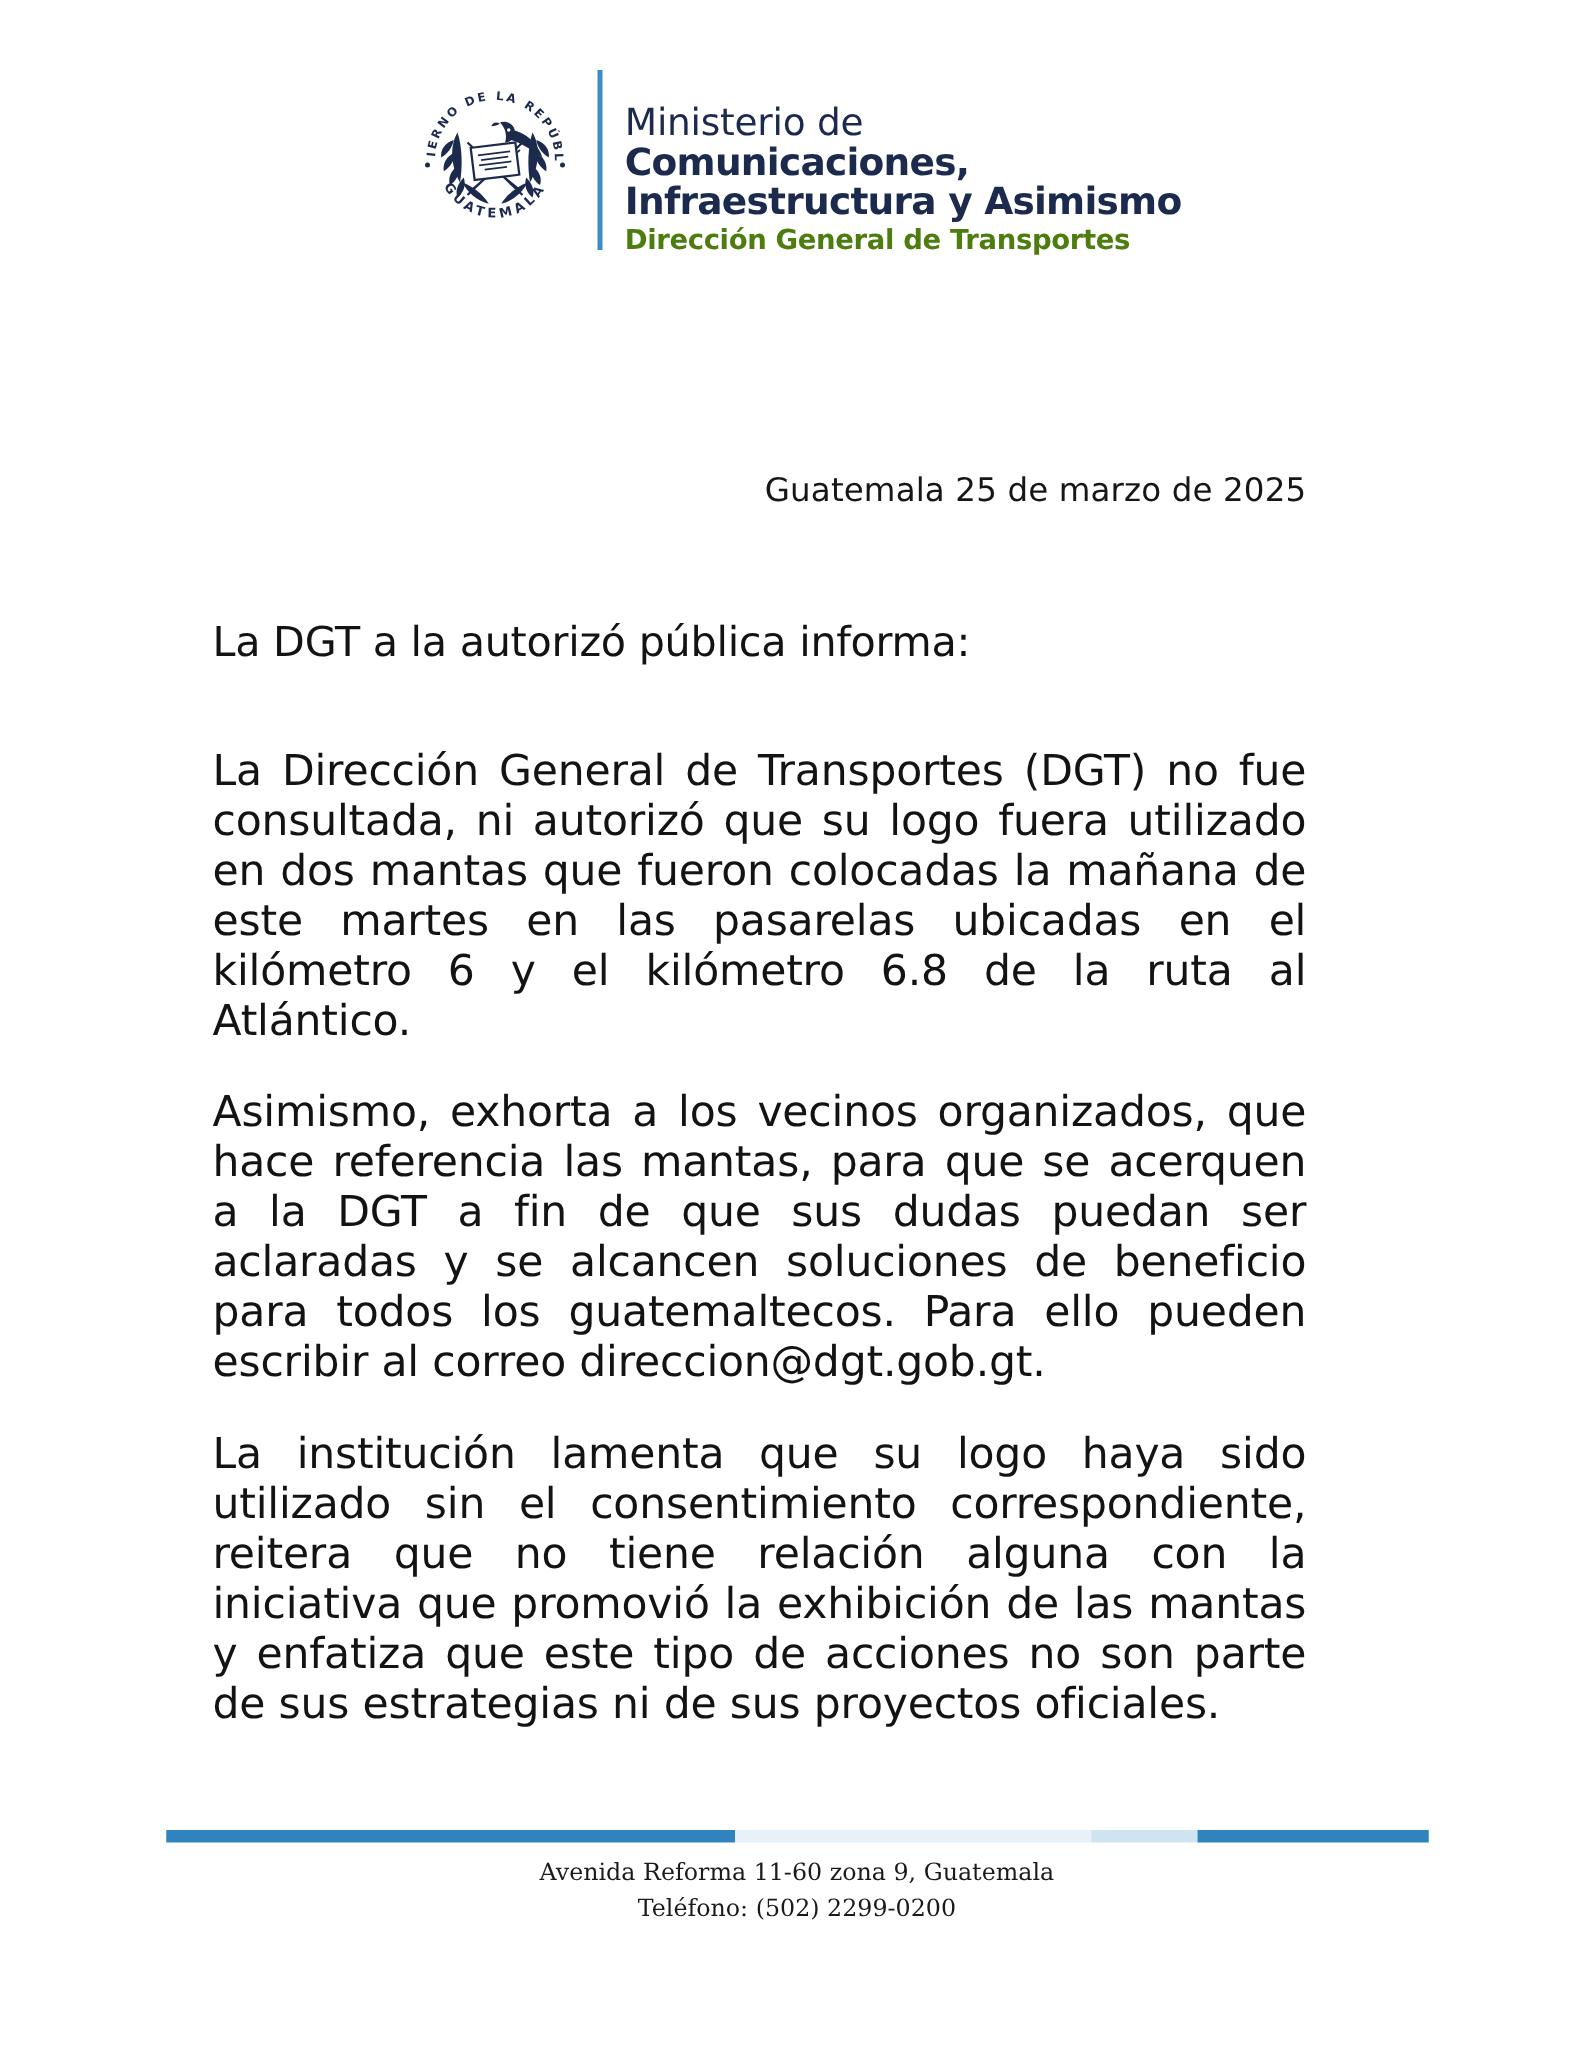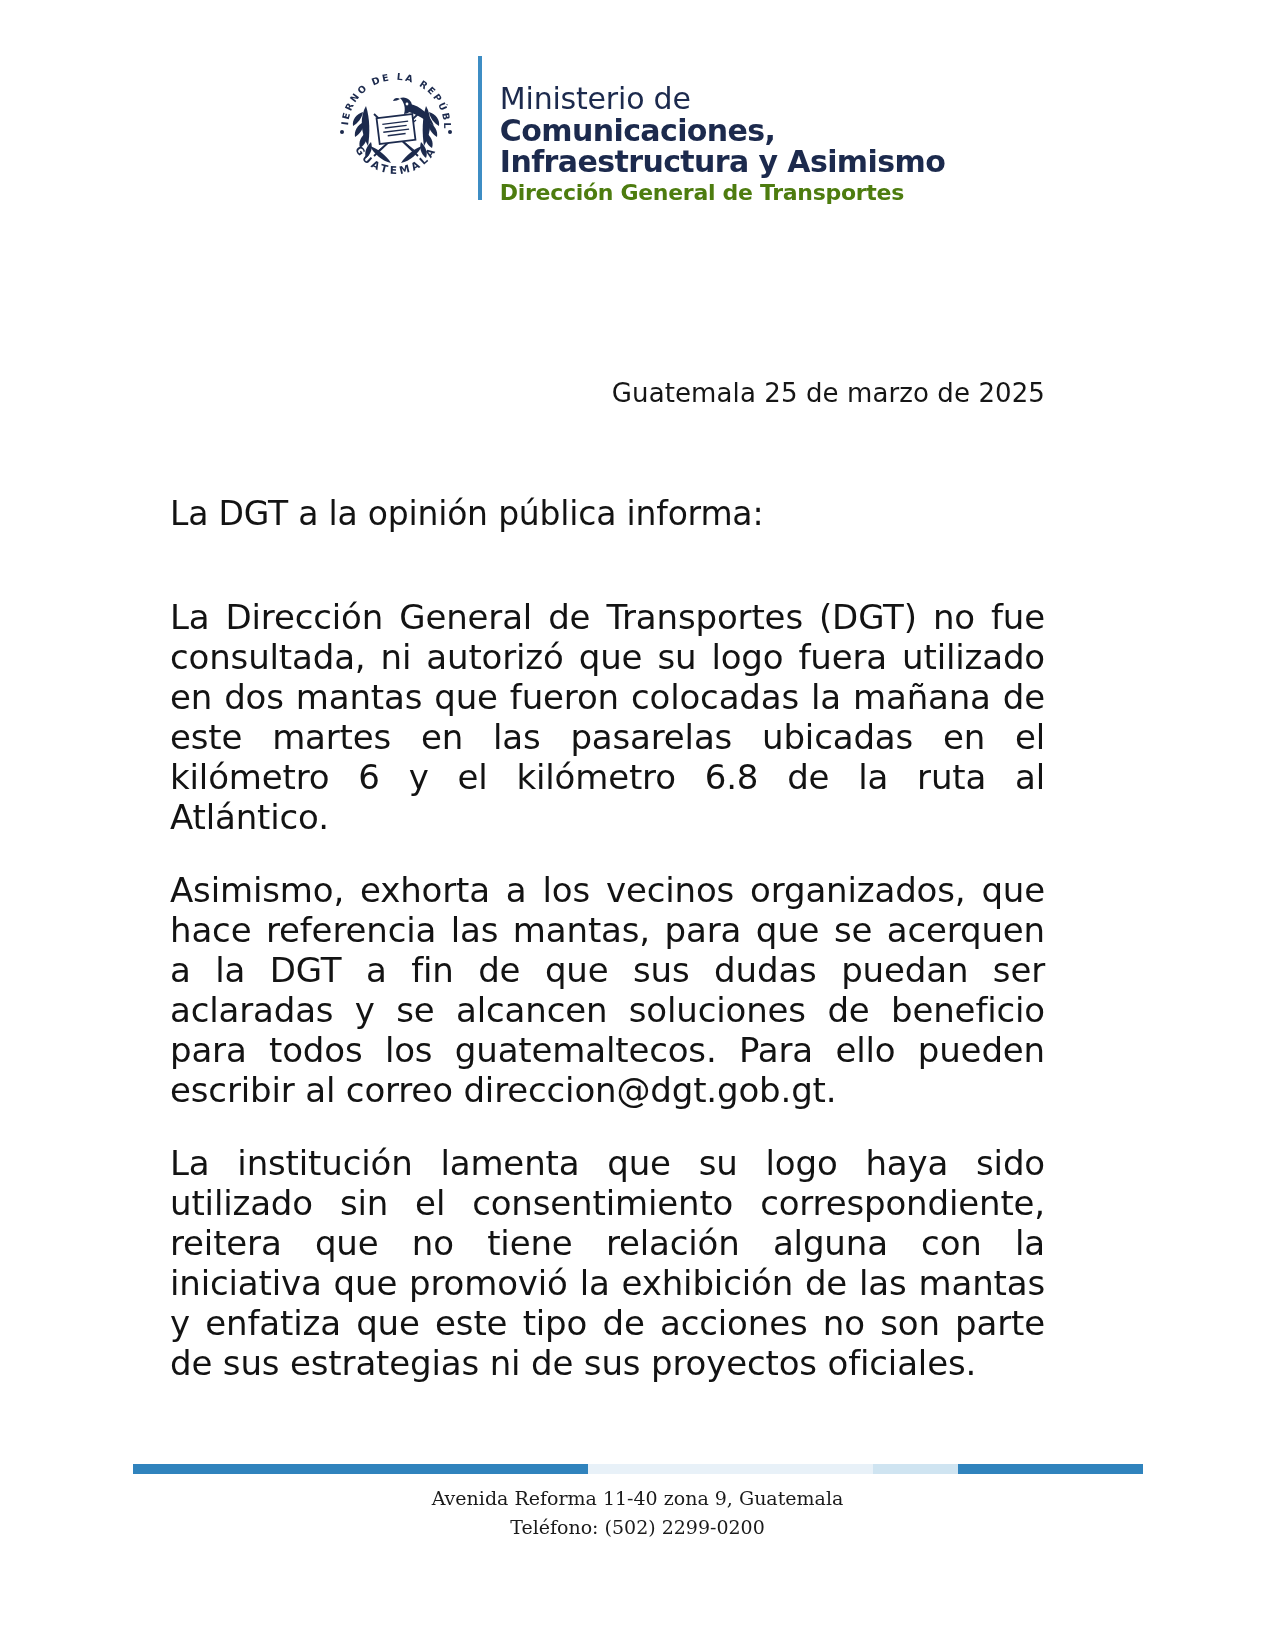--- a/index.html
+++ b/index.html
@@ -224,37 +224,37 @@
       <div class="ministry-line4">Dirección General de Transportes</div>
     </div>
 
   </div>
 </div>
 
 <div class="page-body">
 
   <div class="date-line">Guatemala 25 de marzo de 2025</div>
 
-  <h1 class="headline">La DGT a la opinión pública informa:</h1>
+  <h1 class="headline">La DGT a la autorizó pública informa:</h1>
 
   <p class="para first">La Dirección General de Transportes (DGT) no fue consultada, ni autorizó que su logo fuera utilizado en dos mantas que fueron colocadas la mañana de este martes en las pasarelas ubicadas en el kilómetro 6 y el kilómetro 6.8 de la ruta al Atlántico.</p>
 
   <p class="para next">Asimismo, exhorta a los vecinos organizados, que hace referencia las mantas, para que se acerquen a la DGT a fin de que sus dudas puedan ser aclaradas y se alcancen soluciones de beneficio para todos los guatemaltecos. Para ello pueden escribir al correo direccion@dgt.gob.gt.</p>
 
   <p class="para next">La institución lamenta que su logo haya sido utilizado sin el consentimiento correspondiente, reitera que no tiene relación alguna con la iniciativa que promovió la exhibición de las mantas y enfatiza que este tipo de acciones no son parte de sus estrategias ni de sus proyectos oficiales.</p>
 
 </div>
 
 <div class="footer">
 
   <div class="footer-rule">
     <div class="rule-seg-solid seg-a"></div>
     <div class="rule-seg-light seg-b"></div>
     <div class="rule-seg-mid seg-c"></div>
     <div class="rule-seg-solid seg-d"></div>
   </div>
 
   <div class="footer-lines">
-    <div>Avenida Reforma 11-40 zona 9, Guatemala</div>
+    <div>Avenida Reforma 11-60 zona 9, Guatemala</div>
     <div>Teléfono: (502) 2299-0200</div>
   </div>
 
 </div>
 
 </body></html>

